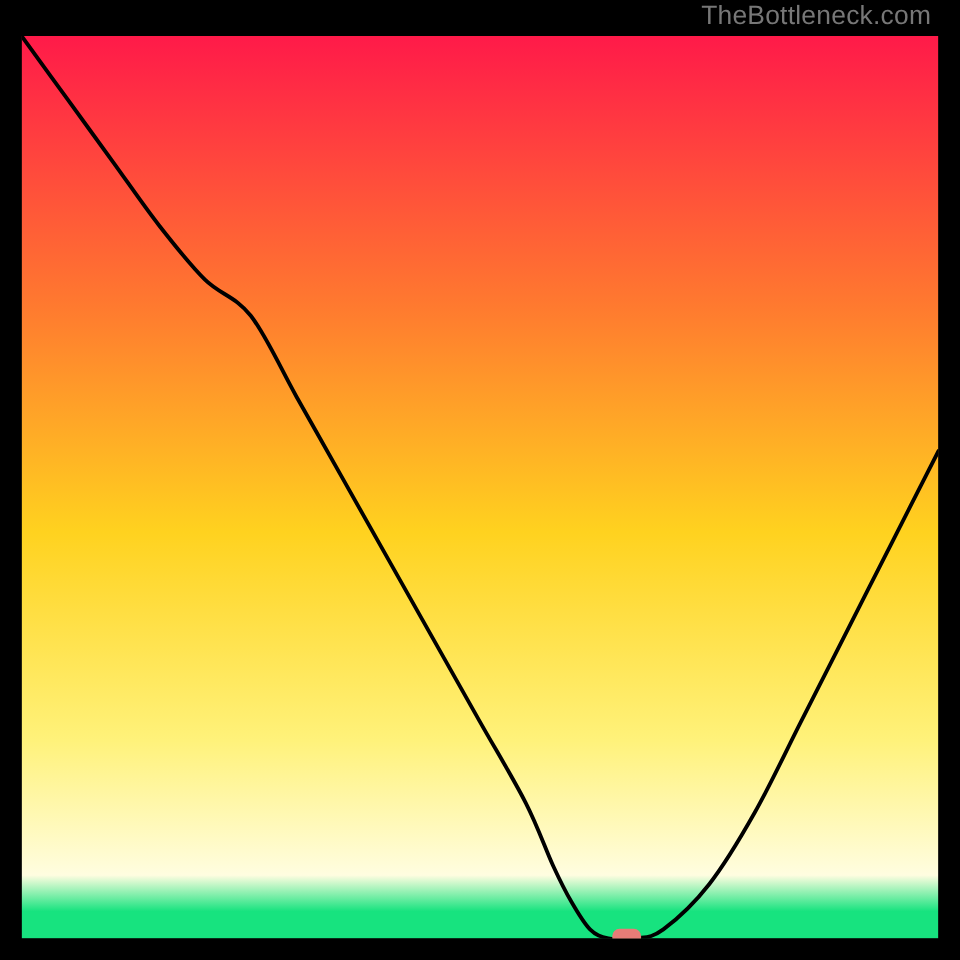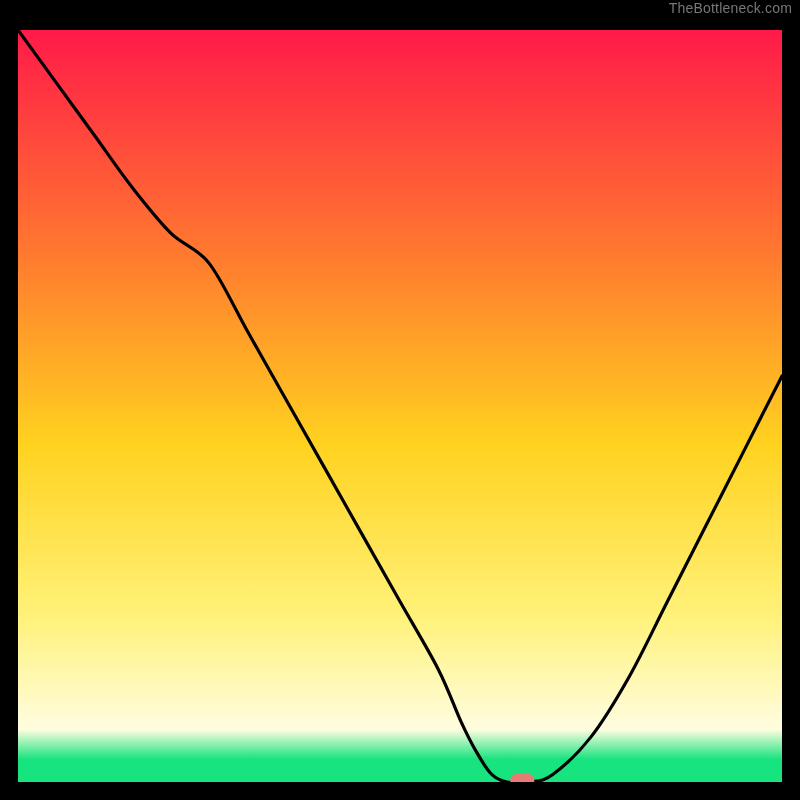--- a/index.html
+++ b/index.html
@@ -13,23 +13,23 @@
   }
   .frame {
     position: relative;
     width: 800px;
     height: 800px;
     background: #000;
   }
   .watermark {
     position: absolute;
     top: 0;
-    right: 8px;
+    right: 24px;
     color: #777;
-    font-size: 14px;
+    font-size: 22px;
     font-weight: 500;
     letter-spacing: 0.2px;
     user-select: none;
   }
   .plot {
     position: absolute;
     left: 18px;
     top: 30px;
     width: 764px;
     height: 752px;

